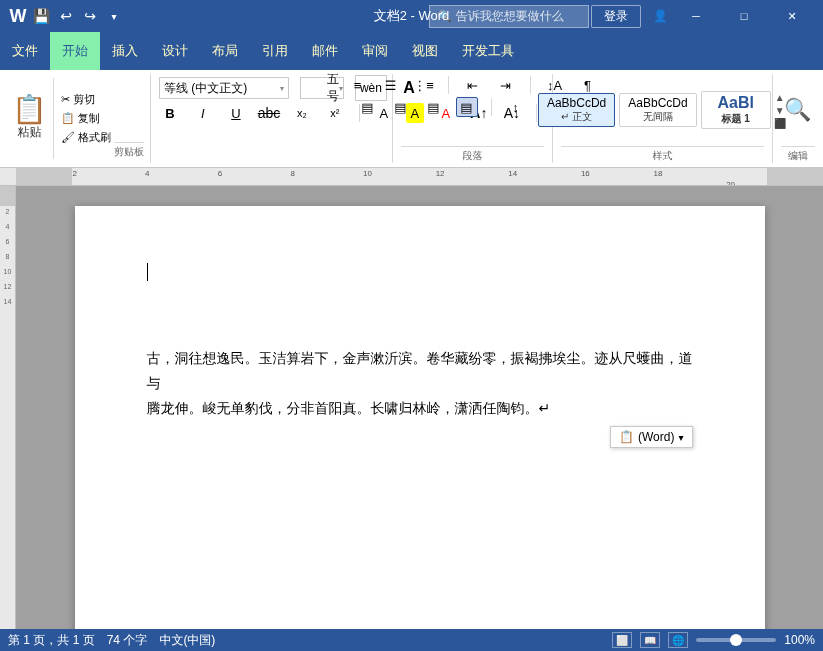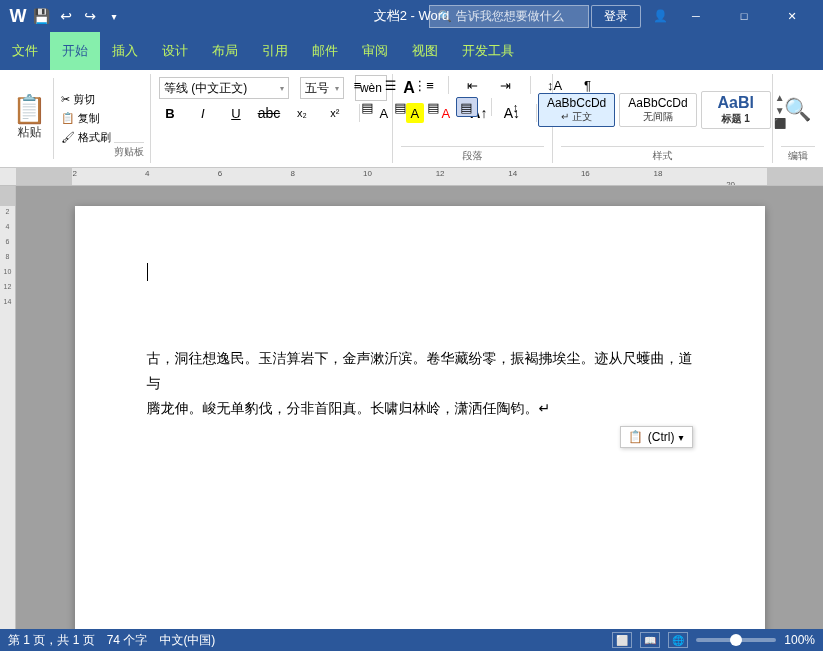--- a/index.html
+++ b/index.html
@@ -39,21 +39,21 @@
 
     
     #menu-bar {
       background: #2b579a;
       height: 38px;
       display: flex;
       align-items: stretch;
     }
     .menu-item {
       padding: 0 12px;
-      color: #bef264;
+      color: #fef9c3;
       font-size: 13px;
       display: flex; align-items: center;
       cursor: pointer;
       white-space: nowrap;
     }
     .menu-item.active { background: #86efac; color: #2b579a; }
 
     
     #ribbon {
       background: white;
@@ -321,21 +321,21 @@
         <div class="ribbon-group-label">剪贴板</div>
       </div>
 
       <div class="ribbon-group font-group" style="min-width:200px;">
         <div class="ribbon-row">
           <div class="font-dropdown">
             <span style="font-size:12px;">等线 (中文正文)</span>
             <span class="dropdown-arrow">▾</span>
           </div>
           <div class="size-dropdown">
-            <span style="font-size:12px;">五号</span>
+            <span style="font-size:12px;margin-left:22px;">五号</span>
             <span class="dropdown-arrow">▾</span>
           </div>
           <div class="wen-btn">wèn</div>
           <div class="font-format-btn" style="font-size:16px;font-weight:bold;">A</div>
         </div>
         <div class="ribbon-row">
           <div class="font-format-btn" style="font-weight:bold;">B</div>
           <div class="font-format-btn" style="font-style:italic;">I</div>
           <div class="font-format-btn" style="text-decoration:underline;">U</div>
           <div class="font-format-btn" style="text-decoration:line-through;font-size:14px;">abc</div>
@@ -451,21 +451,21 @@
 
         <div style="height:80px;"></div>
 
         <div id="page-content">
           <div style="line-height:1.8;font-size:14px;font-family:'SimSun',serif;">古，洞往想逸民。玉洁算岩下，金声漱沂滨。卷华藏纷零，振褐拂埃尘。迹从尺蠖曲，道与</div>
           <div style="line-height:1.8;font-size:14px;font-family:'SimSun',serif;">腾龙伸。峻无单豹伐，分非首阳真。长啸归林岭，潇洒任陶钧。↵</div>
         </div>
 
         <div id="paste-popup">
           <span>📋</span>
-          <span>(Ctrl)</span>
+          <span>(Word)</span>
           <span style="font-size:10px;">▾</span>
         </div>
       </div>
     </div>
   </div>
 
   <div id="status-bar">
     <div id="status-left">
       <span>第 1 页，共 1 页</span>
       <span>74 个字</span>

